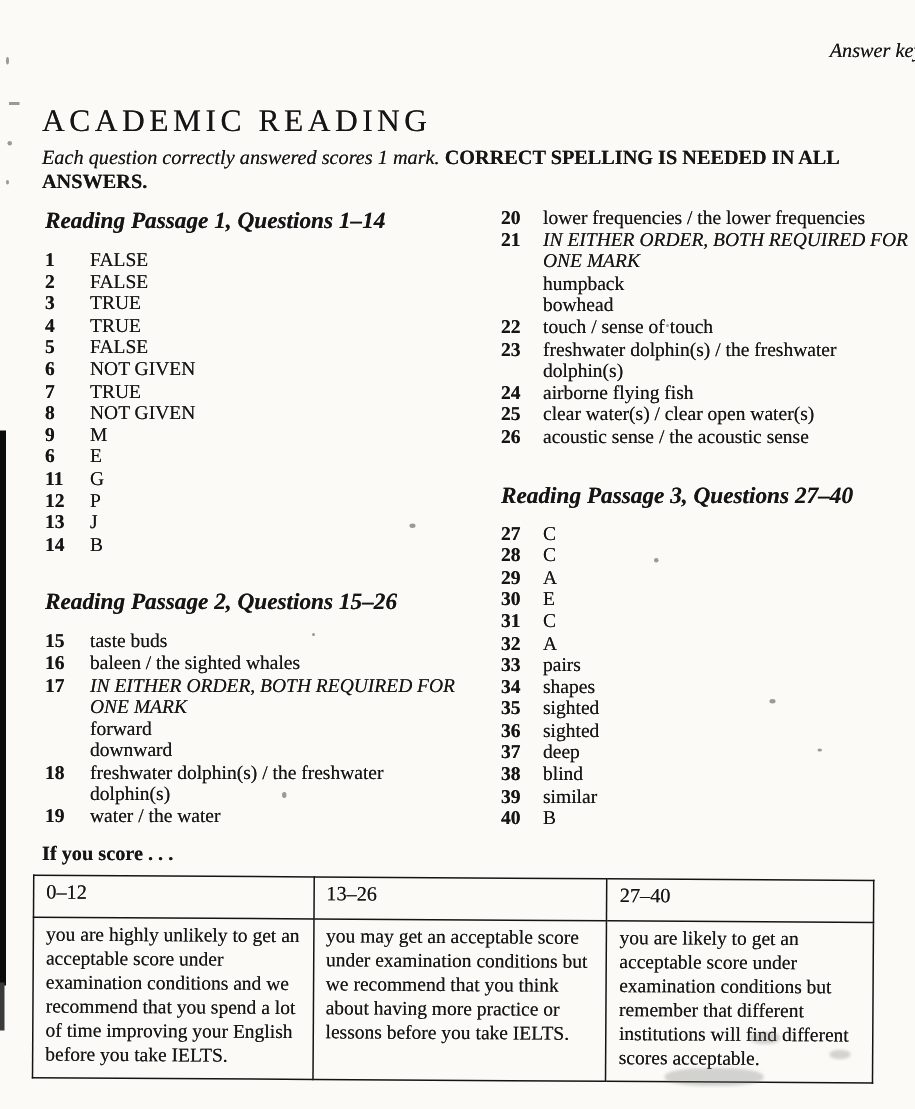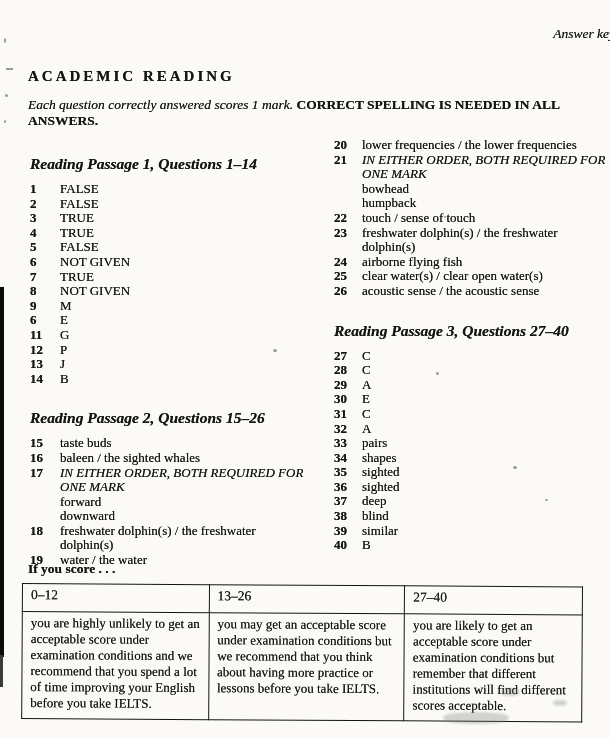--- a/index.html
+++ b/index.html
@@ -14,38 +14,38 @@
   .page{position:absolute;inset:0;}
   
   .ink{text-shadow:0 0 .4px rgba(10,10,10,.75);}
 
   .page-label{
     position:absolute;top:26px;right:-5px;
     font-style:italic;font-size:13.5px;white-space:nowrap;
   }
   .page-title{
     position:absolute;left:28px;top:68px;margin:0;
-    font-size:15px;font-weight:bold;letter-spacing:3px;
+    font-size:21px;font-weight:normal;letter-spacing:3px;
   }
   .intro{
     position:absolute;left:28px;top:97px;width:552px;margin:0;
     font-size:13.5px;line-height:15.5px;
   }
   .intro .it{font-style:italic;font-family:Liberation Serif, serif;}
   .intro .bd{font-weight:bold;}
 
   .col{position:absolute;font-size:13px;line-height:14.6px;}
   .col-left{left:30px;top:138px;width:278px;}
   .col-right{left:334px;top:138px;width:272px;}
 
   .passage-heading{
     font-weight:bold;font-style:italic;font-size:15.5px;line-height:20px;
     margin:22px 0 8px 0;
   }
-  .col > .passage-heading:first-child{margin-top:16px;}
+  .col > .passage-heading:first-child{margin-top:0;}
 
   .answer-row{display:flex;}
   .answer-row .num{flex:0 0 30px;font-weight:bold;}
   .col-right .answer-row .num{flex:0 0 28px;}
   .answer-row .ans{flex:1;}
   .order-note{font-weight:normal;font-style:italic;}
 
   .score-intro{
     position:absolute;left:28px;top:561px;
     font-weight:bold;font-size:13.5px;
@@ -168,22 +168,22 @@
     </div>
   <div class="col col-right" id="col-right">
       <div class="answer-row">
         <span class="num">20</span>
         <span class="ans">lower frequencies / the lower frequencies</span>
       </div>
       <div class="answer-row">
         <span class="num">21</span>
         <span class="ans">
           <div class="order-note">IN EITHER ORDER, BOTH REQUIRED FOR ONE MARK</div>
+          <div class="sub">humpback</div>
           <div class="sub">bowhead</div>
-          <div class="sub">humpback</div>
         </span>
       </div>
       <div class="answer-row">
         <span class="num">22</span>
         <span class="ans">touch / sense of touch</span>
       </div>
       <div class="answer-row">
         <span class="num">23</span>
         <span class="ans">freshwater dolphin(s) / the freshwater dolphin(s)</span>
       </div>

